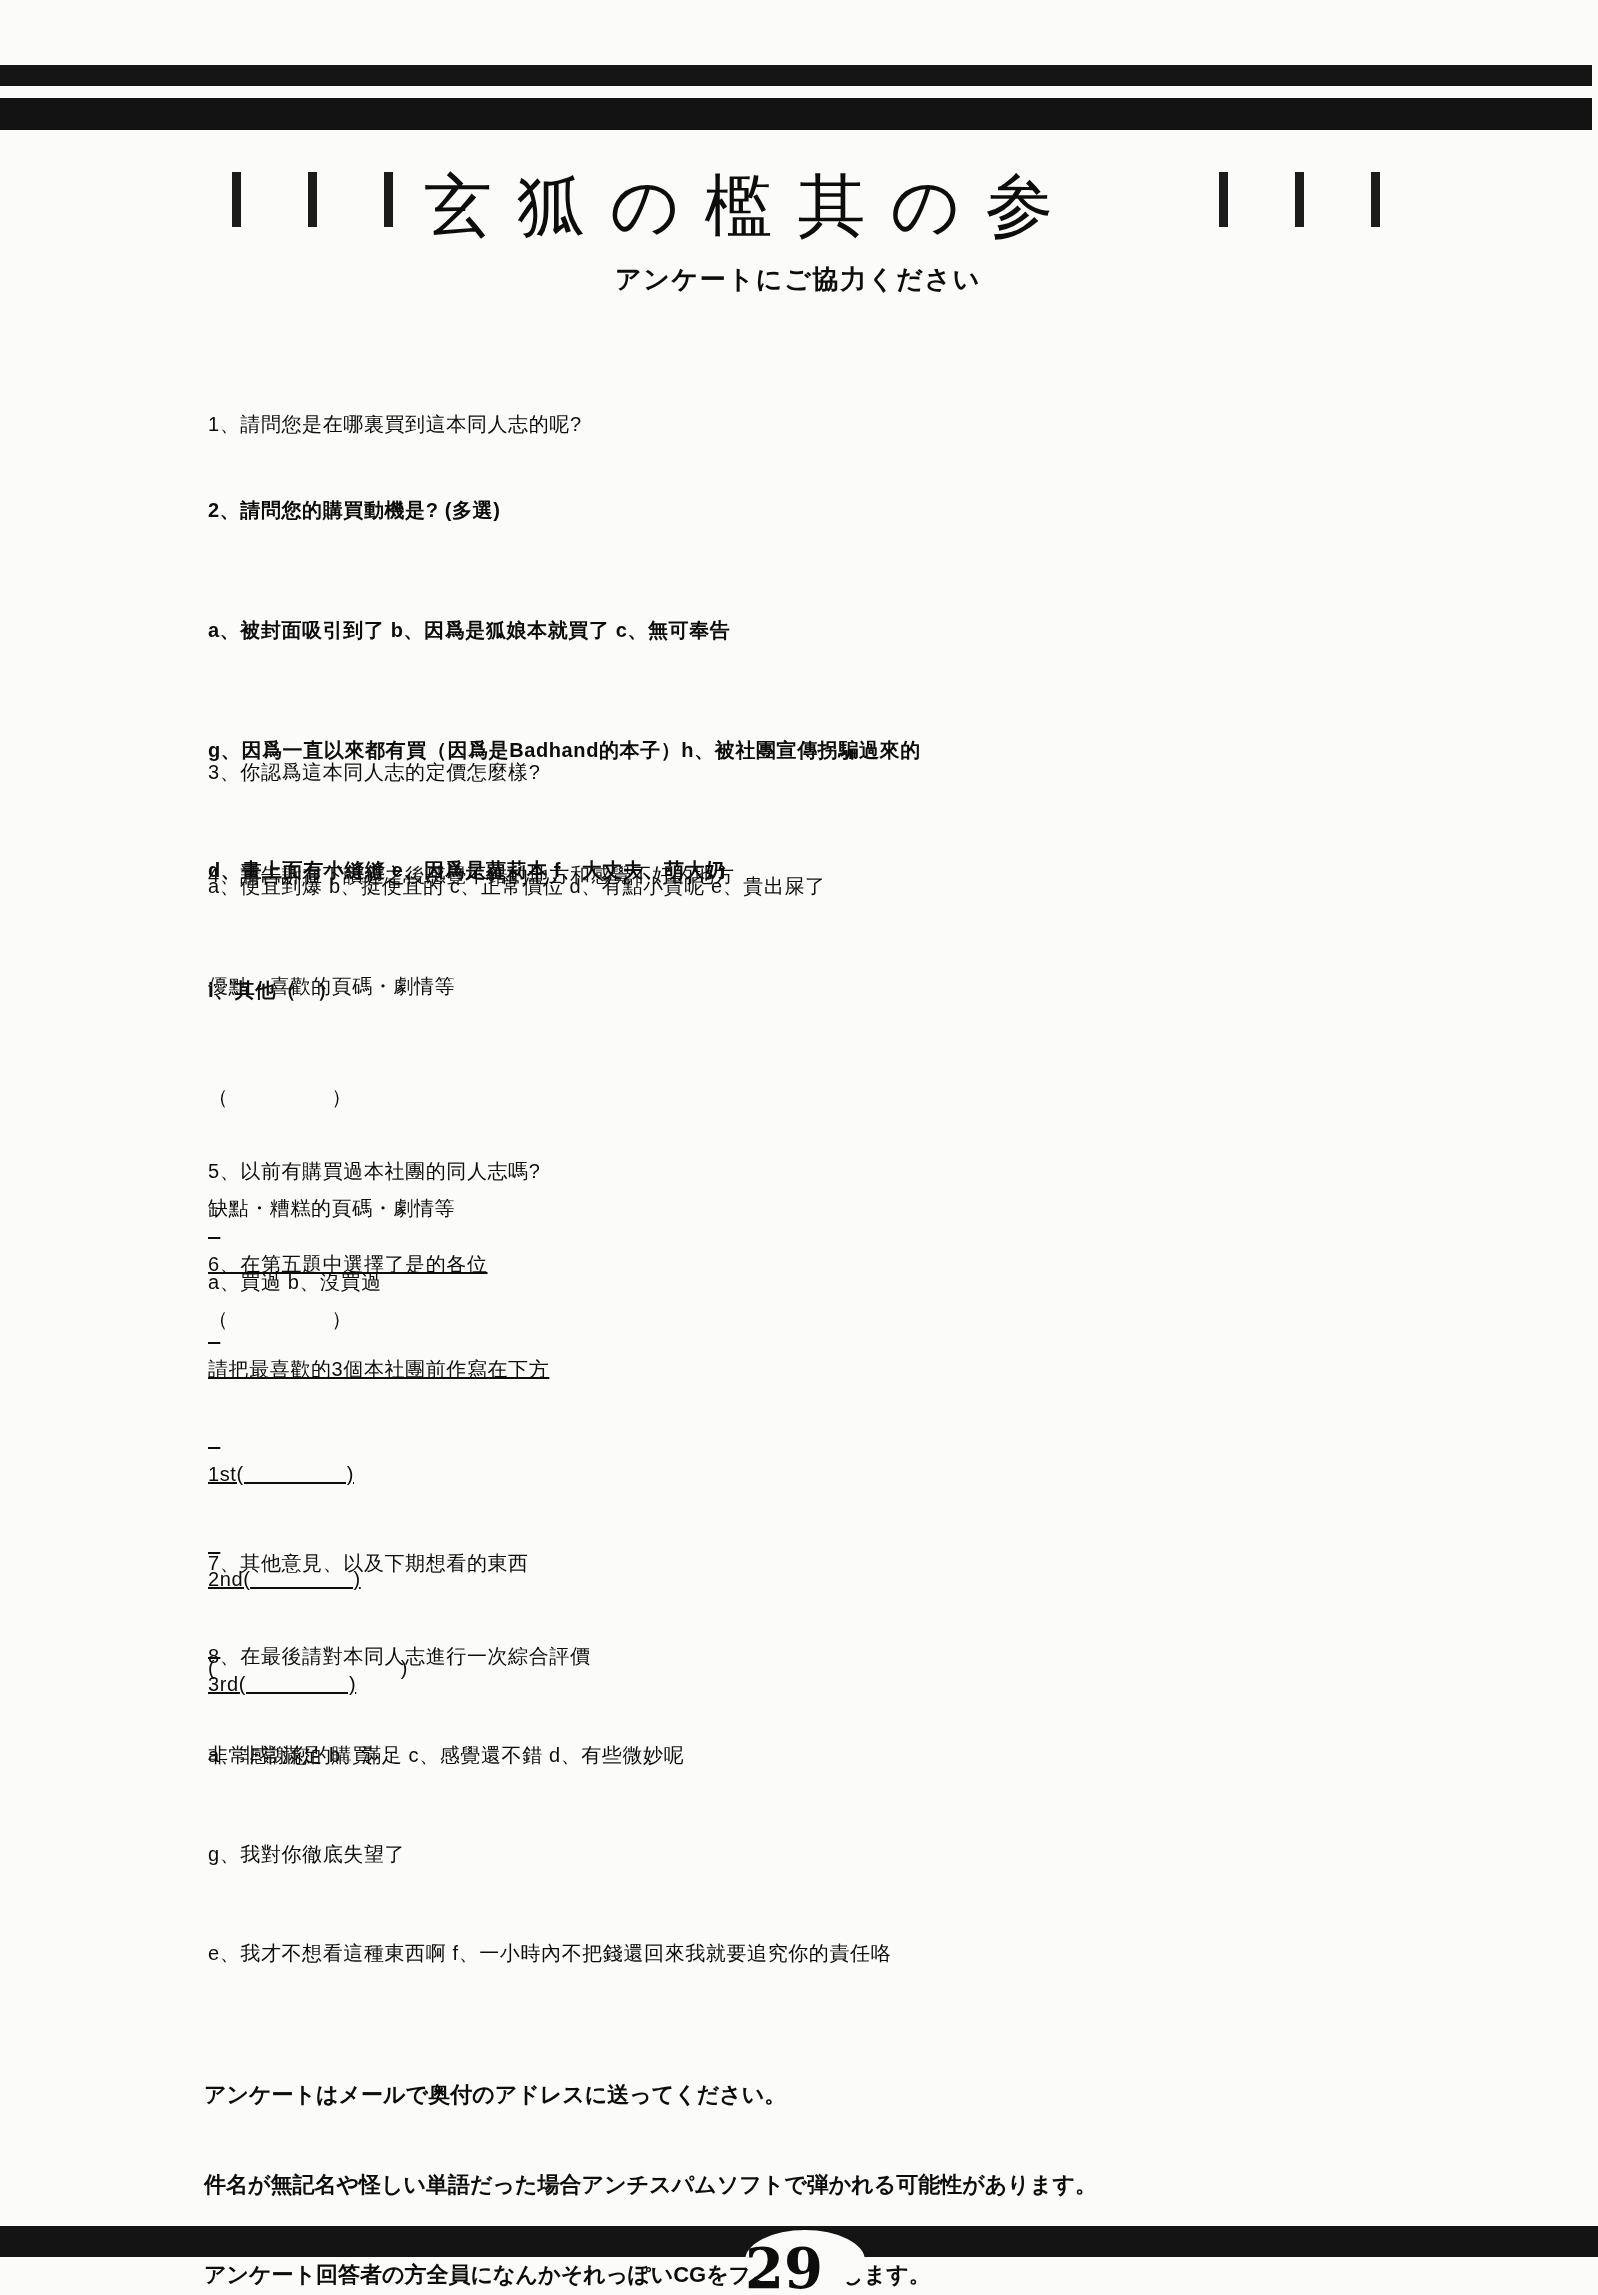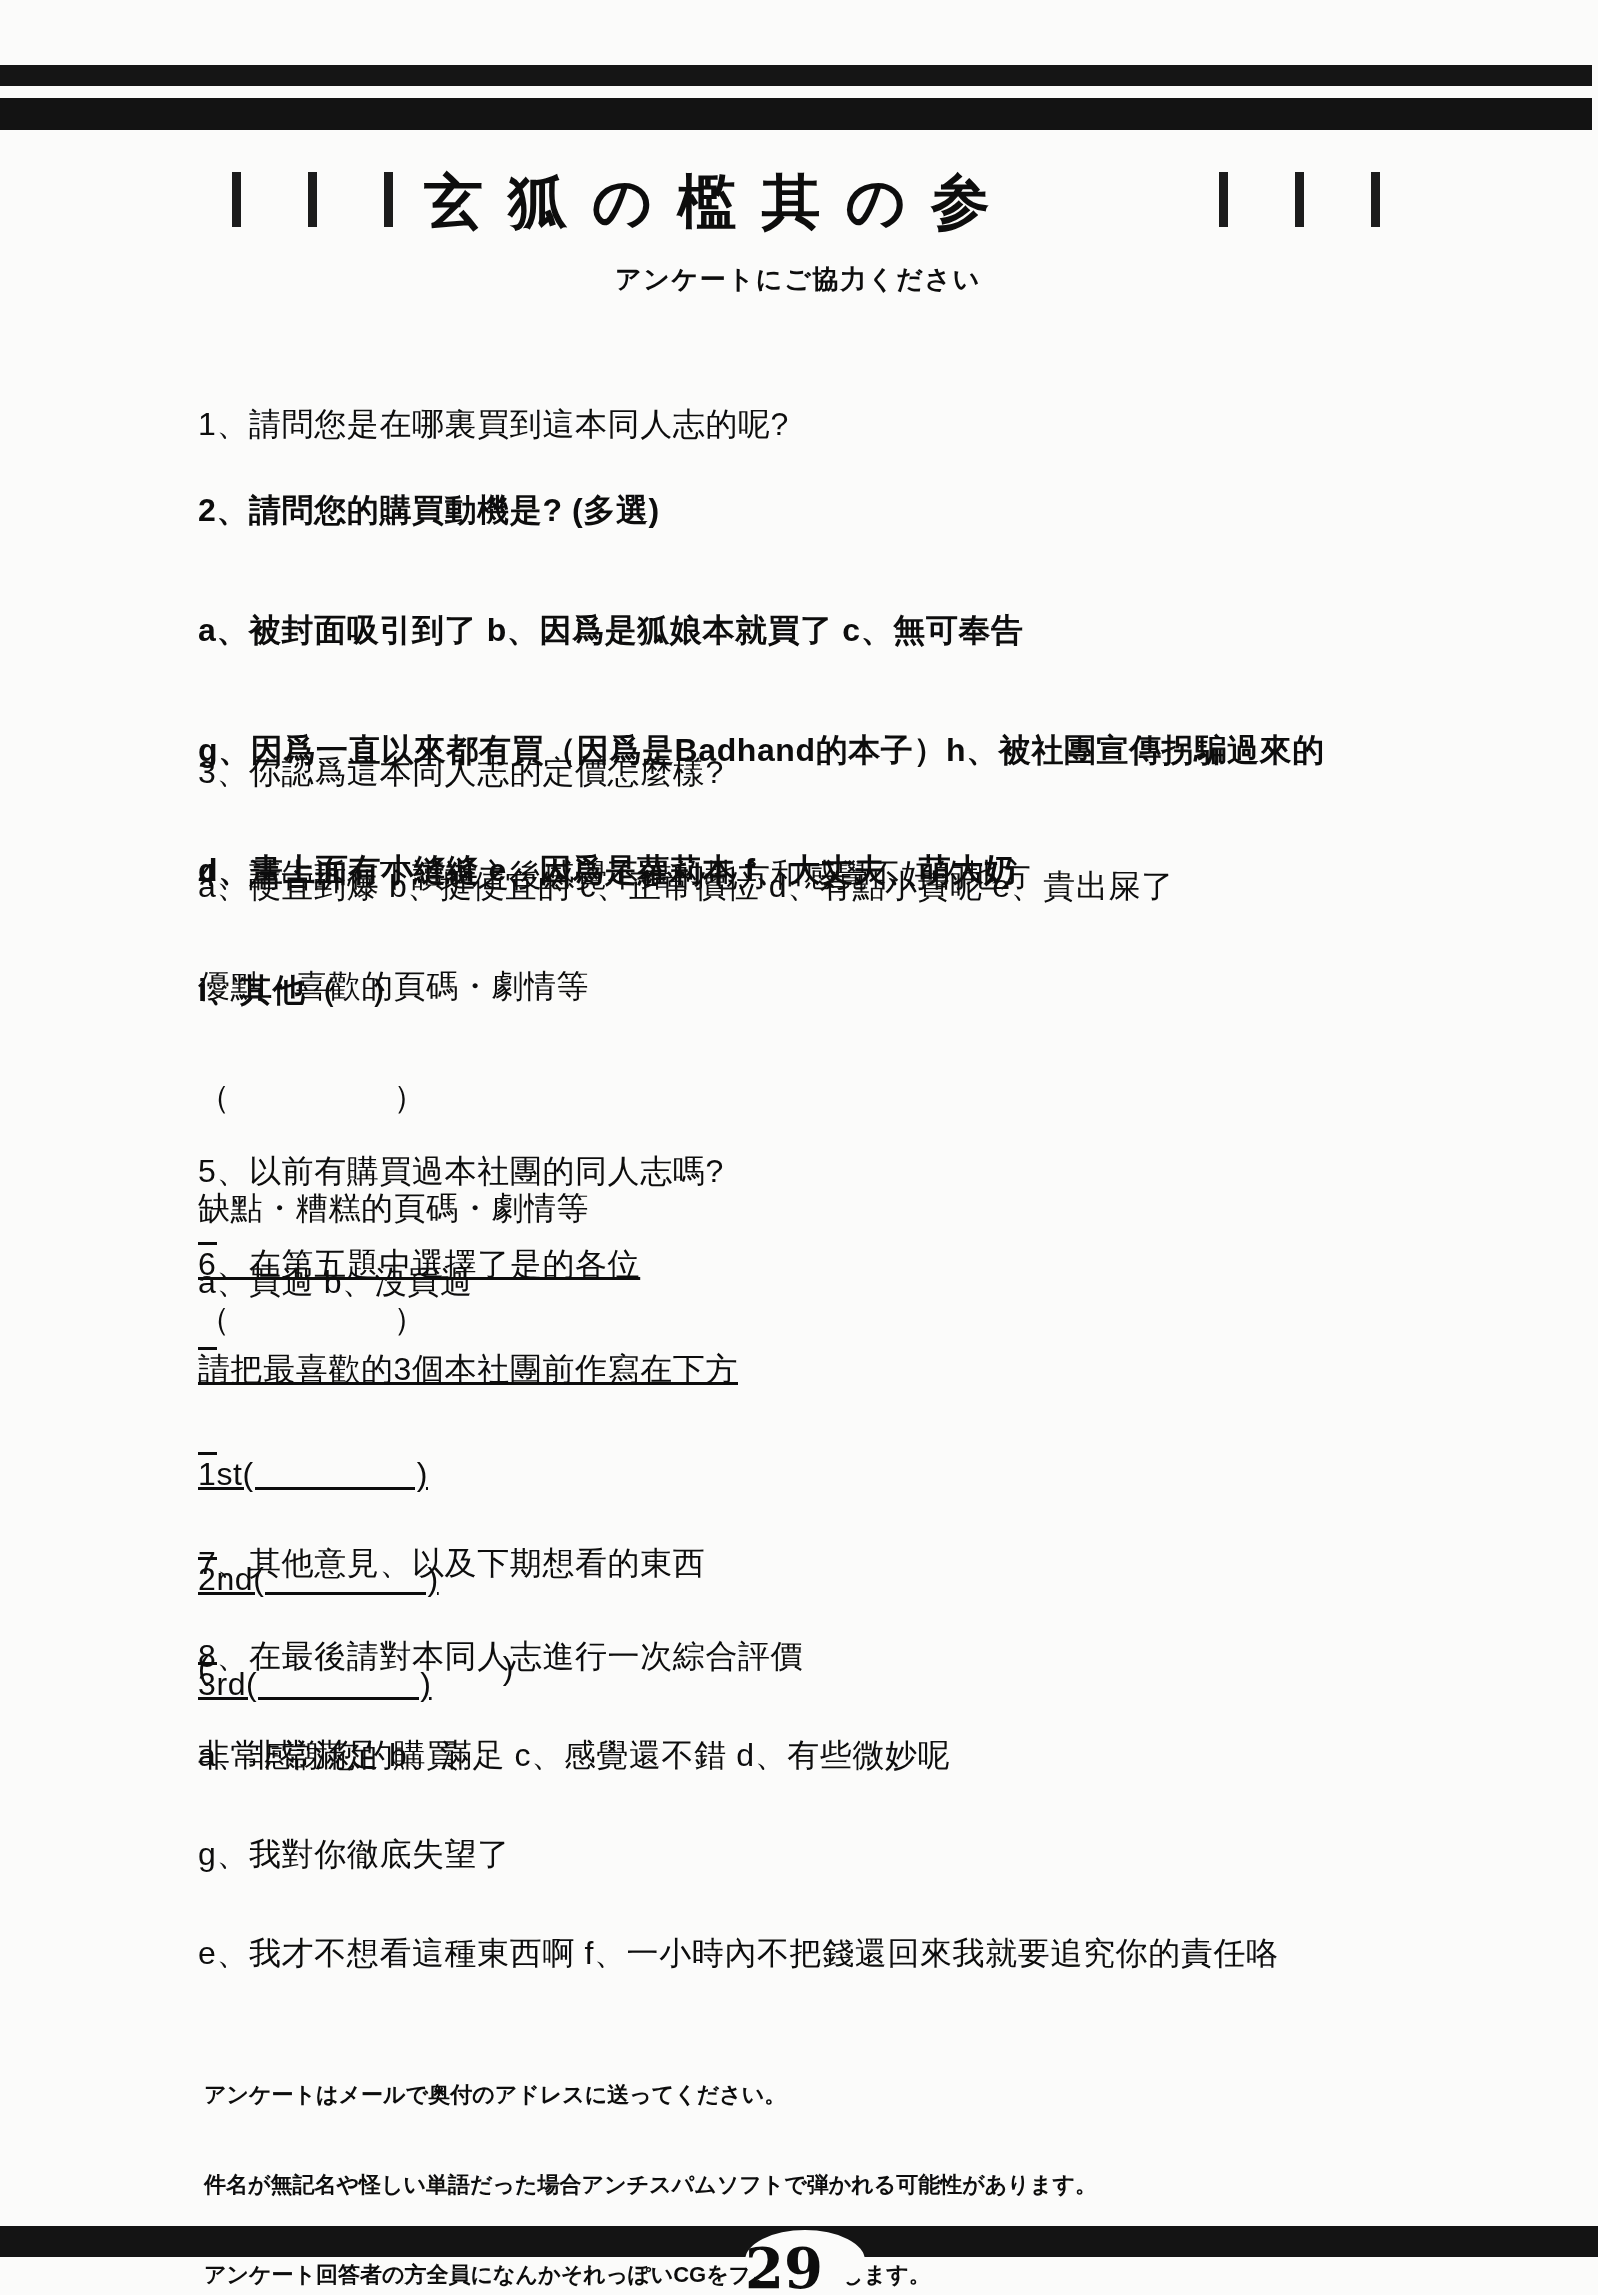--- a/index.html
+++ b/index.html
@@ -15,30 +15,30 @@
   .topbar-thin  { position:absolute; left:0; top:65px; width:1592px; height:20.6px; background:#151515; }
   .topbar-thick { position:absolute; left:0; top:98px; width:1592px; height:32px; background:#131313; }
 
   
   .tally { position:absolute; top:172px; width:8.6px; height:55px; background:#1c1c1c; }
   .t-l1 { left:232px; }  .t-l2 { left:308px; }  .t-l3 { left:384px; }
   .t-r1 { left:1219px; } .t-r2 { left:1295px; } .t-r3 { left:1371px; }
   .page-title {
     position:absolute; left:424px; top:172px;
     font-family:"DejaVu Serif","Liberation Serif",serif;
-    font-weight:bold; font-size:59px; line-height:1;
+    font-weight:normal; font-size:68px; line-height:1;
     letter-spacing:25px; white-space:nowrap;
   }
   .subtitle {
     position:absolute; top:262px; left:0; width:1596px;
     text-align:center; font-size:26px; font-weight:bold; letter-spacing:1.7px;
   }
 
   
-  .block { position:absolute; left:198px; font-size:32px; white-space:pre; letter-spacing:0.6px; }
+  .block { position:absolute; left:208px; font-size:20px; white-space:pre; letter-spacing:0.6px; }
   .line  { display:block; }
   #q1 { top:324px;  line-height:40px; }
   #q2 { top:410px;  line-height:40px;font-weight:bold; }
   #q3 { top:677px; line-height:38px; }
   #q4 { top:783px; line-height:37px; }
   #q5 { top:1079px; line-height:37px; }
   #q6 { top:1177px; line-height:35px;text-decoration:underline; }
   #q7 { top:1476px; line-height:35px; }
   #q8 { top:1574px; line-height:33px; }
   #thanks { top:1737px; line-height:37px; }

